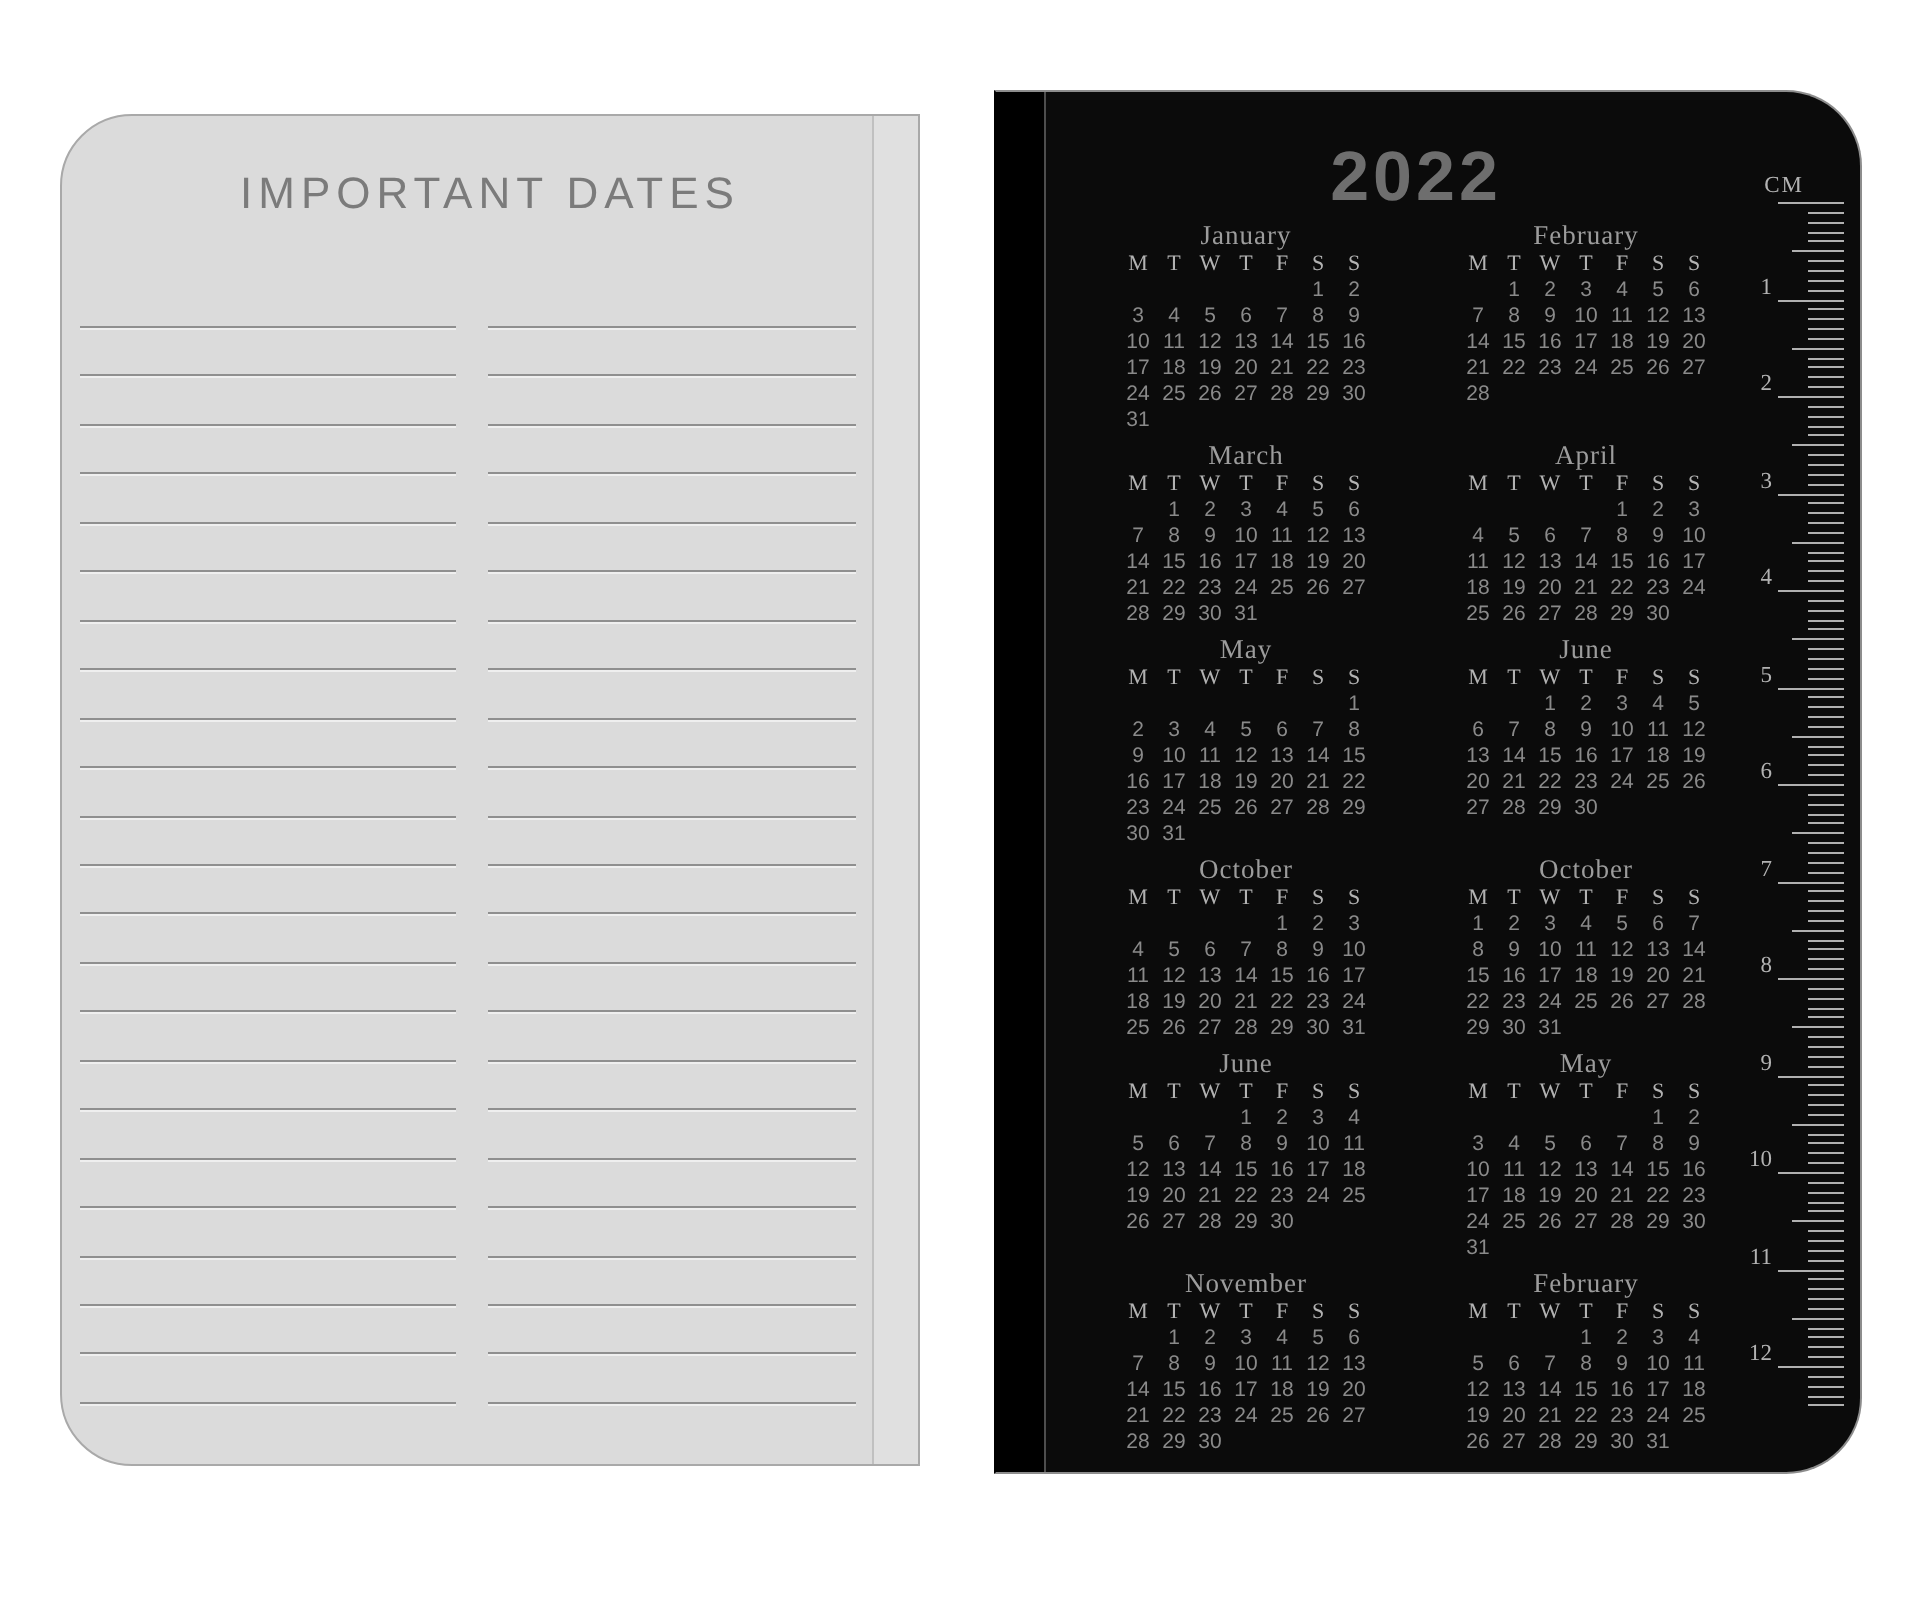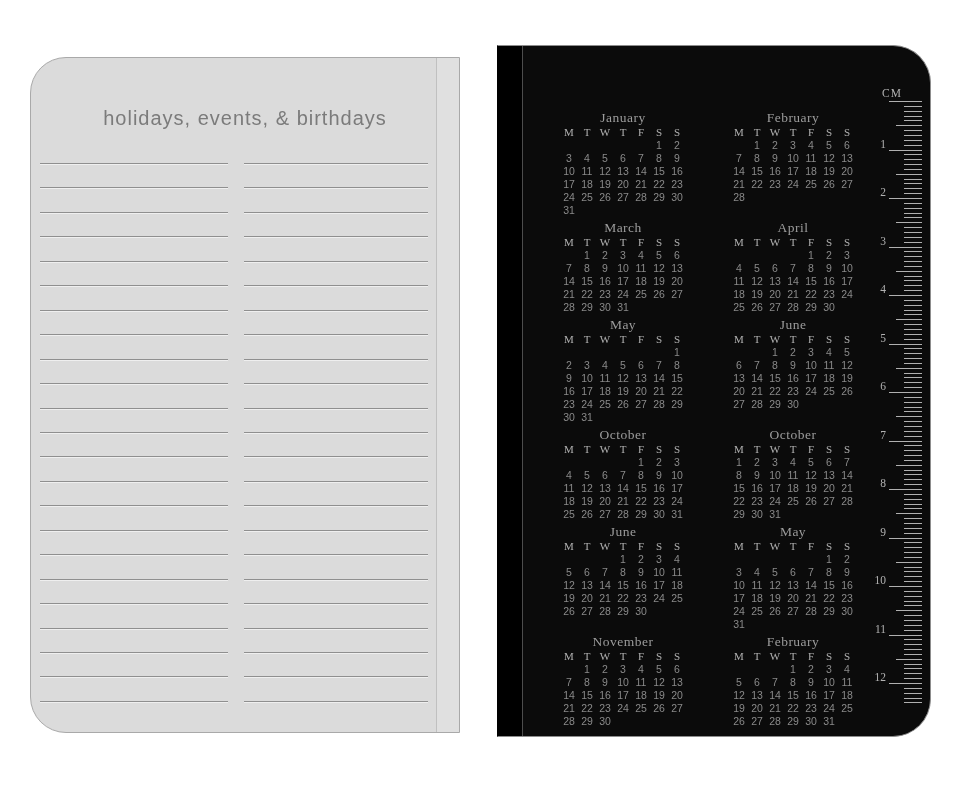--- a/index.html
+++ b/index.html
@@ -83,21 +83,21 @@
     text-align:right;font-family:"Liberation Serif",serif;font-size:11.5px;
     color:var(--dow-text,#b2b2b2);
   }
 </style>
 </head>
 <body>
 
 <div class="scene">
 
   <div class="page-left">
-    <div class="page-subtitle">holidays, events, &amp; birthdays</div>
+    <div class="page-title">IMPORTANT DATES</div>
     <div class="lines">
         <div class="rule-line" style="left: 9px; width: 188px; top: 105px;"></div>
         <div class="rule-line" style="left: 9px; width: 188px; top: 129.45px;"></div>
         <div class="rule-line" style="left: 9px; width: 188px; top: 153.9px;"></div>
         <div class="rule-line" style="left: 9px; width: 188px; top: 178.35px;"></div>
         <div class="rule-line" style="left: 9px; width: 188px; top: 202.8px;"></div>
         <div class="rule-line" style="left: 9px; width: 188px; top: 227.25px;"></div>
         <div class="rule-line" style="left: 9px; width: 188px; top: 251.7px;"></div>
         <div class="rule-line" style="left: 9px; width: 188px; top: 276.15px;"></div>
         <div class="rule-line" style="left: 9px; width: 188px; top: 300.6px;"></div>
@@ -137,20 +137,21 @@
         <div class="rule-line" style="left: 213px; width: 184px; top: 569.55px;"></div>
         <div class="rule-line" style="left: 213px; width: 184px; top: 594px;"></div>
         <div class="rule-line" style="left: 213px; width: 184px; top: 618.45px;"></div>
         <div class="rule-line" style="left: 213px; width: 184px; top: 642.9px;"></div>
       </div>
     <div class="page-edge"></div>
   </div>
 
   <div class="page-right">
     <div class="spine"></div>
+    <div class="year">2022</div>
     <div class="months">
         <div class="month">
           <div class="month-name">January</div>
           <div class="week dow">
             <span class="day">M</span>
             <span class="day">T</span>
             <span class="day">W</span>
             <span class="day">T</span>
             <span class="day">F</span>
             <span class="day">S</span>

